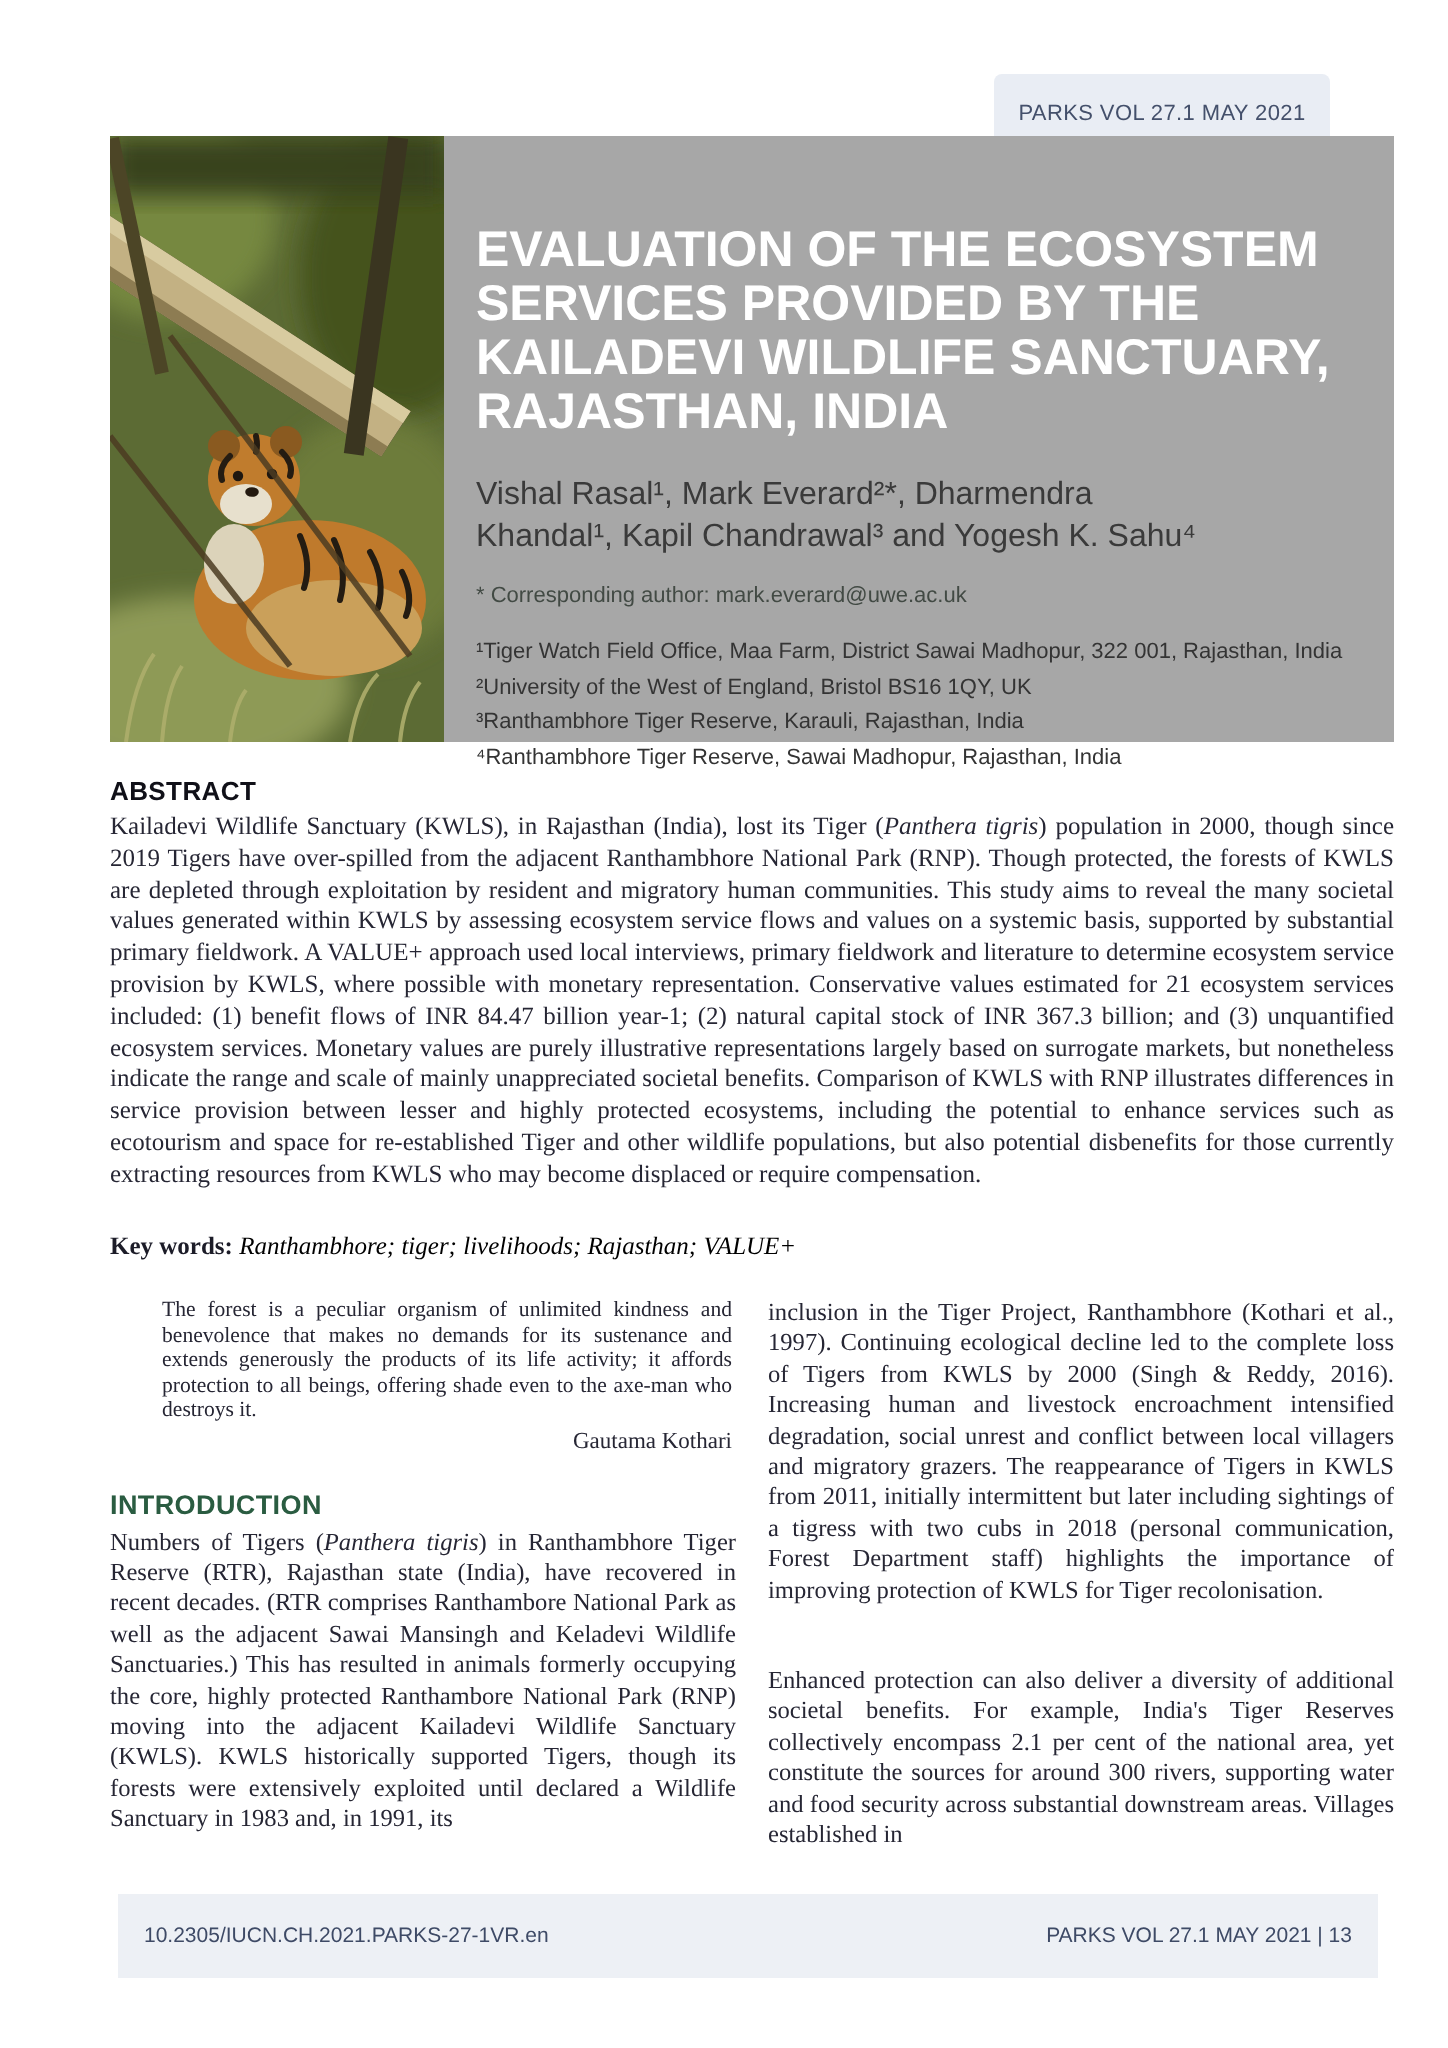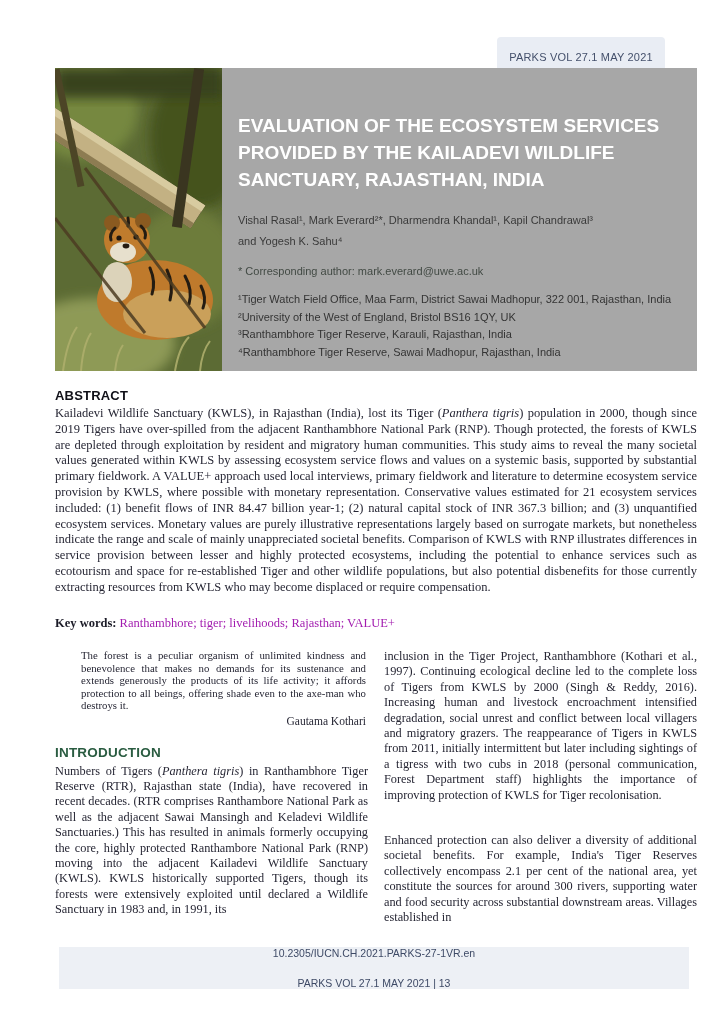--- a/index.html
+++ b/index.html
@@ -9,51 +9,51 @@
   
   .badge{position:absolute;left:497px;top:37px;width:168px;height:40px;background:#e9edf4;
          border-radius:4px;display:flex;align-items:center;justify-content:center;
          font-size:11px;color:#44506b;letter-spacing:.2px;}
 
   
   .header{position:absolute;left:55px;top:68px;width:642px;height:303px;background:#a7a7a7;display:flex;}
   .photo{width:167px;height:303px;flex:0 0 auto;overflow:hidden;}
   .photo svg{display:block;}
   .header-text{flex:1;padding:44px 8px 0 16px;}
-  .title{margin:0;color:#ffffff;font-size:19px;line-height:27px;font-weight:bold;max-width:450px;}
-  .authors{margin:17px 0 0 0;color:#3a3a3a;font-size:11px;line-height:21px;max-width:362px;}
+  .title{margin:0;color:#ffffff;font-size:25px;line-height:27px;font-weight:bold;max-width:450px;}
+  .authors{margin:17px 0 0 0;color:#3a3a3a;font-size:16px;line-height:21px;max-width:362px;}
   .corresponding{margin:13px 0 0 0;color:#424a44;font-size:11px;}
   .affiliations{margin-top:14px;}
   .affiliations div{font-size:11px;line-height:17.5px;color:#343434;white-space:nowrap;overflow:hidden;}
 
   
   .abstract{position:absolute;left:55px;top:388px;width:642px;}
   .abstract h2{margin:0 0 3px 0;font-size:13px;color:#101018;letter-spacing:.2px;}
   .serif{font-family:"Liberation Serif", serif;color:#262634;}
   .abstract p{margin:0;font-size:12.5px;line-height:15.8px;text-align:justify;}
 
   
   .keywords{position:absolute;left:55px;top:616px;width:642px;margin:0;
             font-family:"Liberation Serif", serif;font-size:12.5px;color:#1c1c28;}
-  .keywords .kw-val{color:#a21caf;}
+  .keywords .kw-val{color:#000000;font-style:italic;}
 
   
   .columns{position:absolute;left:55px;top:649px;width:642px;display:flex;gap:16px;}
   .col{width:313px;}
   .quote{margin:0 2px 0 26px;}
   .quote p{margin:0;font-size:10.8px;line-height:12.6px;text-align:justify;}
   .quote .attr{margin-top:3px;text-align:right;font-size:11.5px;}
   .intro-head{margin:17px 0 4px 0;font-size:13.5px;color:#2a5c41;letter-spacing:.2px;}
   .body-par{margin:0;font-size:12.3px;line-height:15.4px;text-align:justify;}
   .body-par + .body-par{margin-top:30px;}
 
   
   .footer{position:absolute;left:59px;top:947px;width:630px;height:42px;background:#edf0f5;
           display:flex;align-items:center;justify-content:space-between;box-sizing:border-box;
-          padding:0 13px;font-size:10.5px;color:#3e4a66;flex-direction:column;}
+          padding:0 13px;font-size:10.5px;color:#3e4a66;}
 </style>
 </head>
 <body>
 
 <div class="page">
 
   <div class="badge">PARKS VOL 27.1 MAY 2021</div>
 
   <div class="header">
     <div class="photo">

